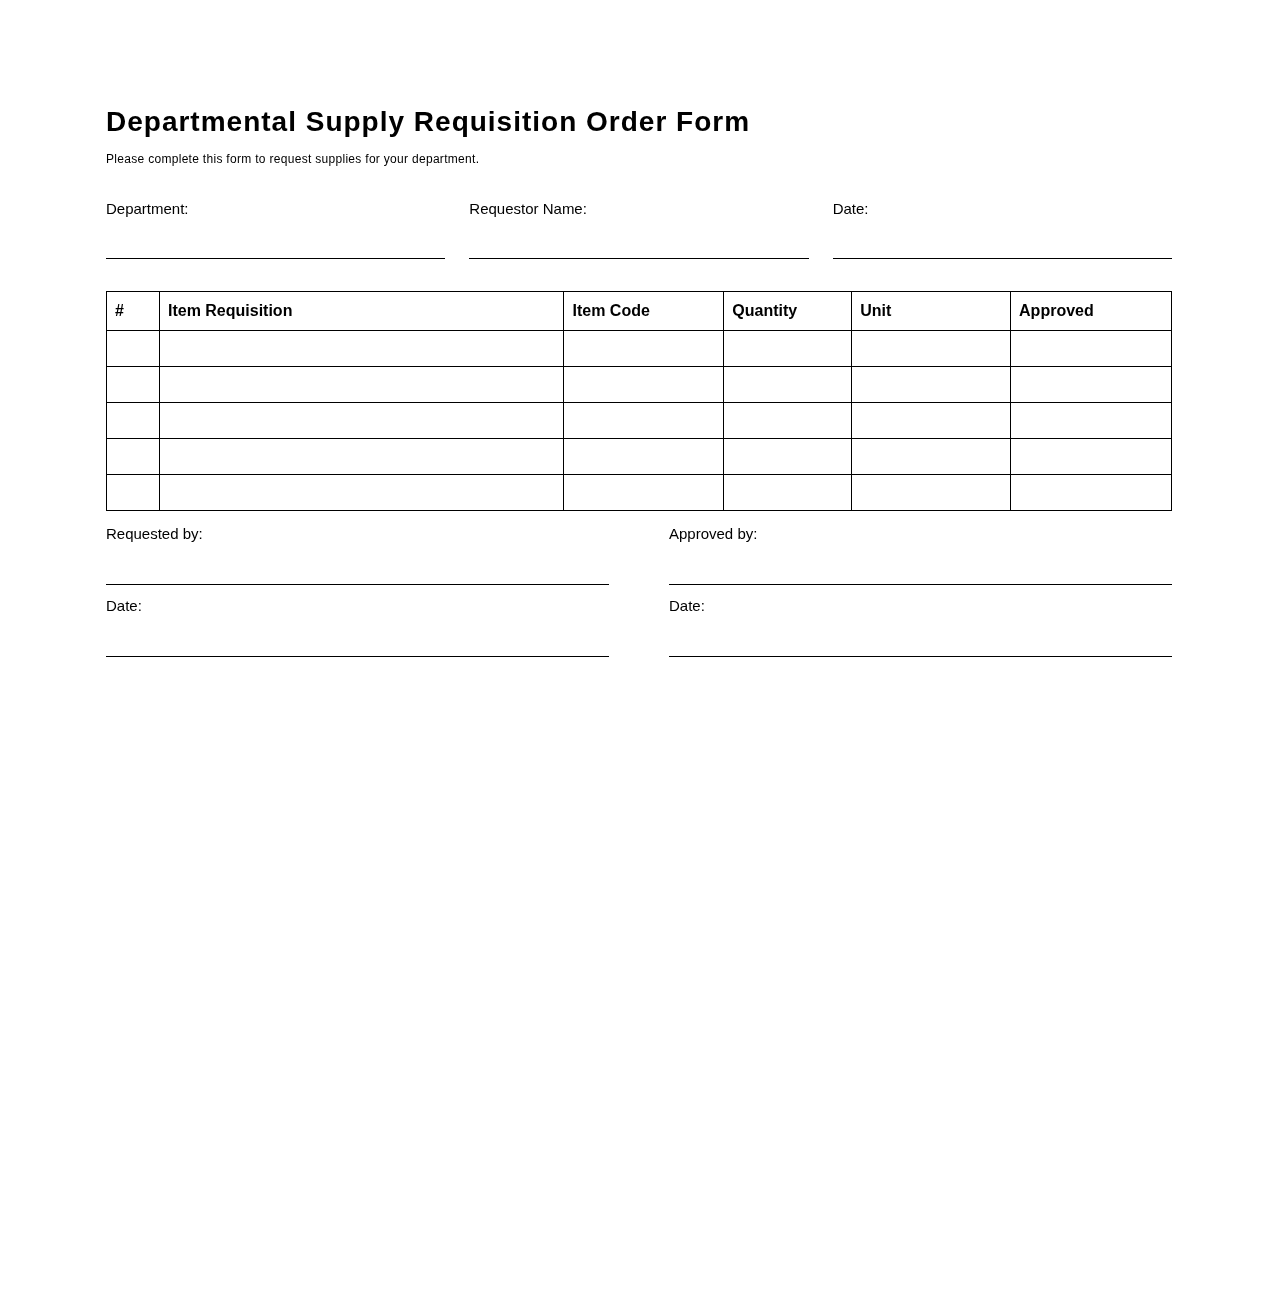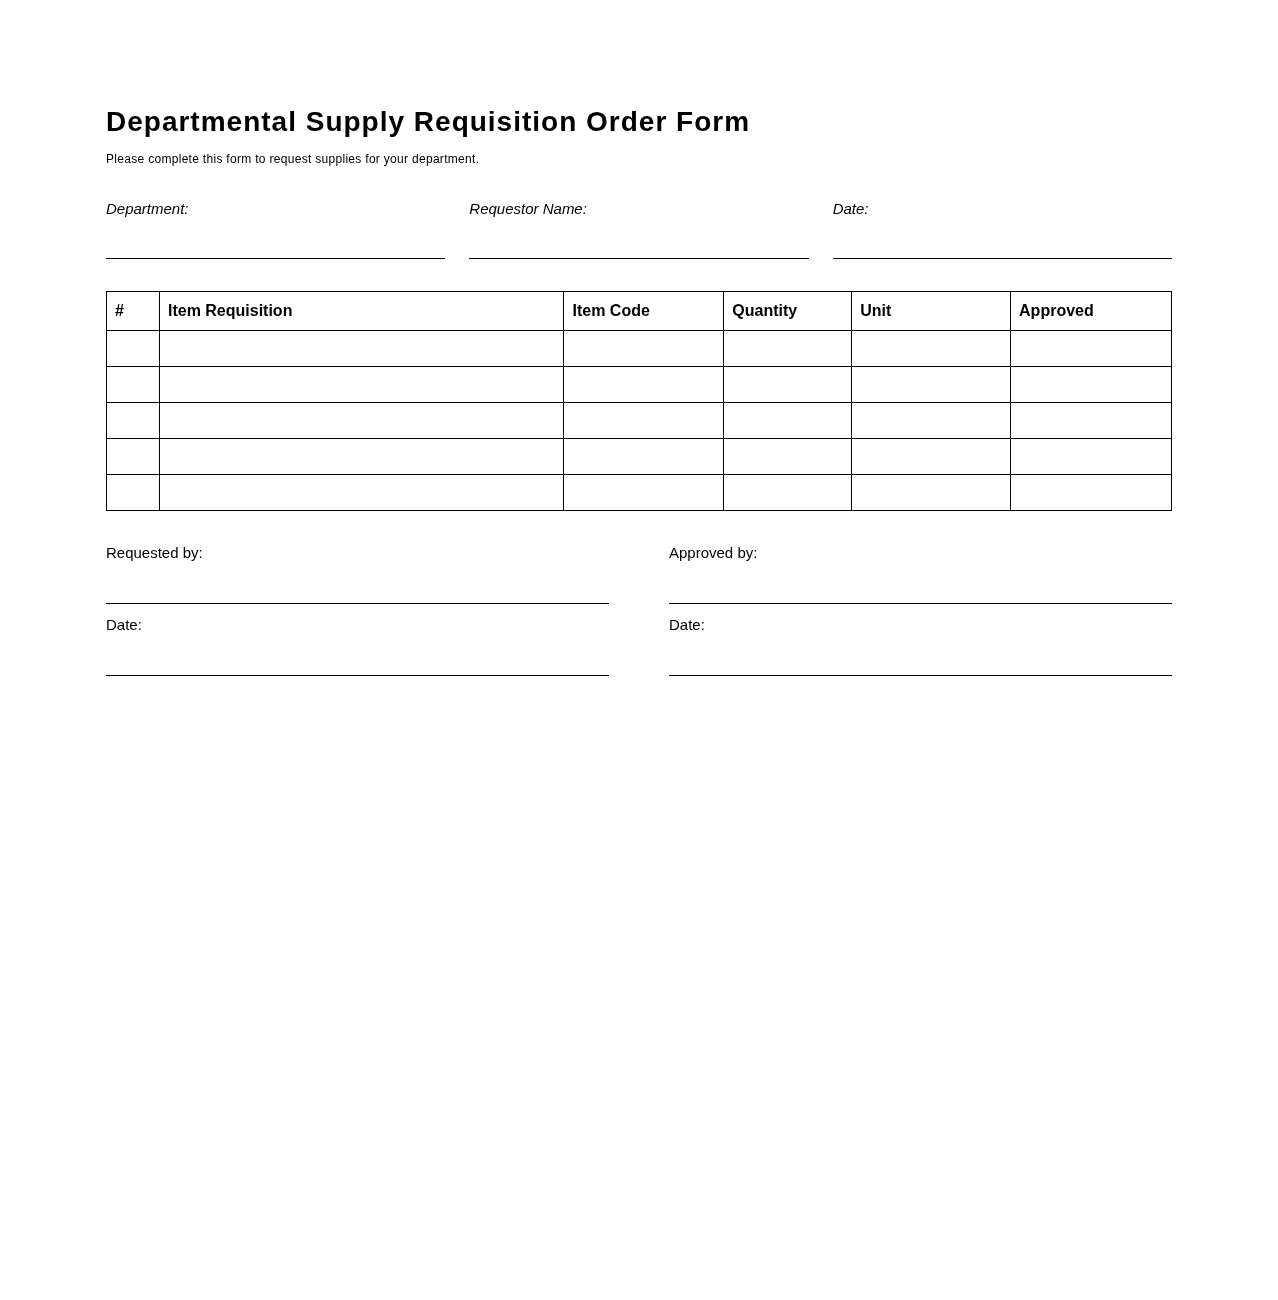--- a/index.html
+++ b/index.html
@@ -1,28 +1,28 @@
 <!DOCTYPE html>
 <html><head>
 <meta charset="utf-8">
 <style>
   html, body { margin: 0; padding: 0; background: #ffffff; }
   body { width: 1278px; height: 1300px; position: relative; font-family: "Liberation Sans", sans-serif; color: #000; }
   .page { position: absolute; left: 106px; top: 100px; width: 1066px; }
   h1 { margin: 0; font-size: 28px; font-weight: bold; letter-spacing: 1px; line-height: 44px; }
   .subtitle { margin: 0; font-size: 12px; letter-spacing: 0.3px; line-height: 24px; margin-top: 3px; }
   .fields { display: flex; gap: 24px; margin-top: 29px; }
-  .field { flex: 1; font-style: italic; }
+  .field { flex: 1; }
   .field-label { font-size: 15px; line-height: 18px; display: block; }
   .field-line { border-bottom: 1px solid #000; height: 39px; margin-top: 1px; }
   table { border-collapse: collapse; width: 1066px; margin-top: 32px; }
   th, td { border: 1px solid #000; text-align: left; padding: 0 8px; }
   th { font-size: 16px; font-weight: bold; height: 38px; }
   td { height: 35px; }
-  .sign { display: flex; gap: 60px; margin-top: 33px; align-items: center; }
+  .sign { display: flex; gap: 60px; margin-top: 14px; align-items: center; }
   .sign-col { flex: 1; }
   .sign-label { font-size: 15px; line-height: 18px; display: block; }
   .sign-line { border-bottom: 1px solid #000; height: 41px; margin-bottom: 12px; }
   .sign-line.last { height: 41px; }
 </style>
 </head>
 <body>
 
 <div class="page">
   <h1>Departmental Supply Requisition Order Form</h1>

